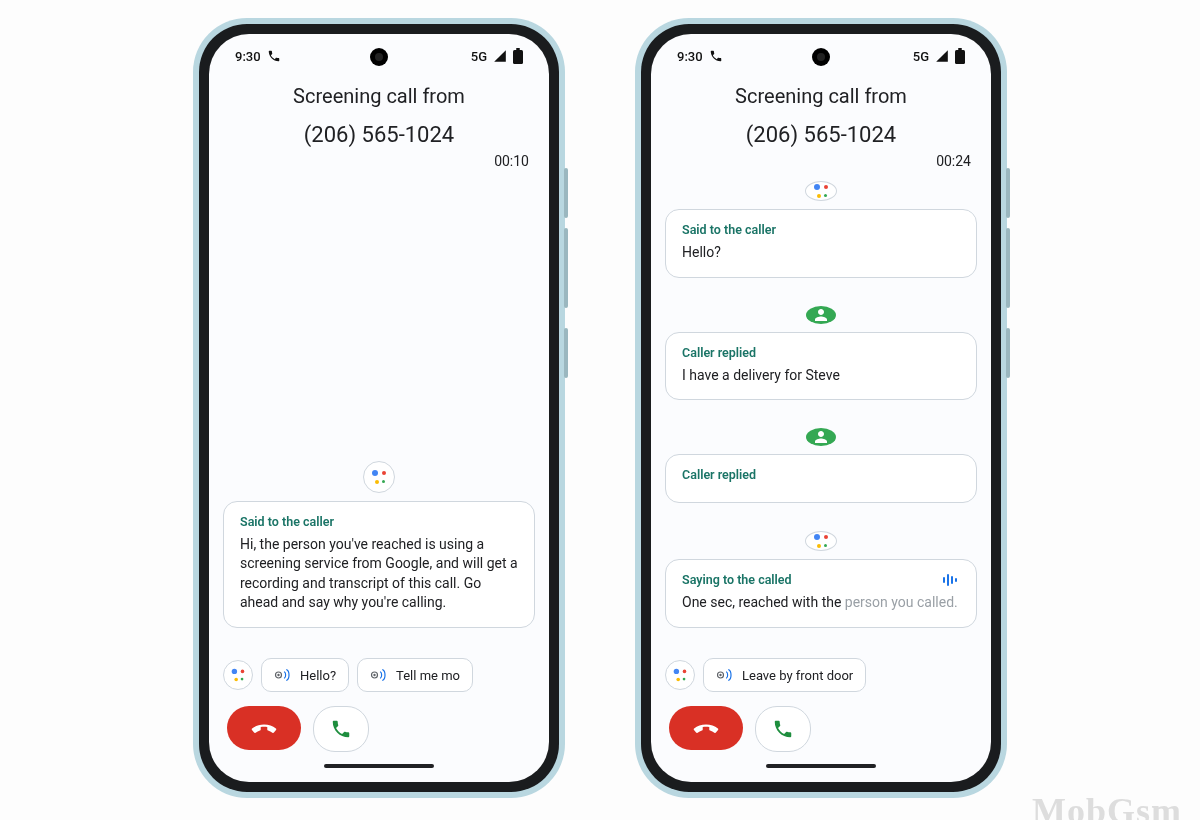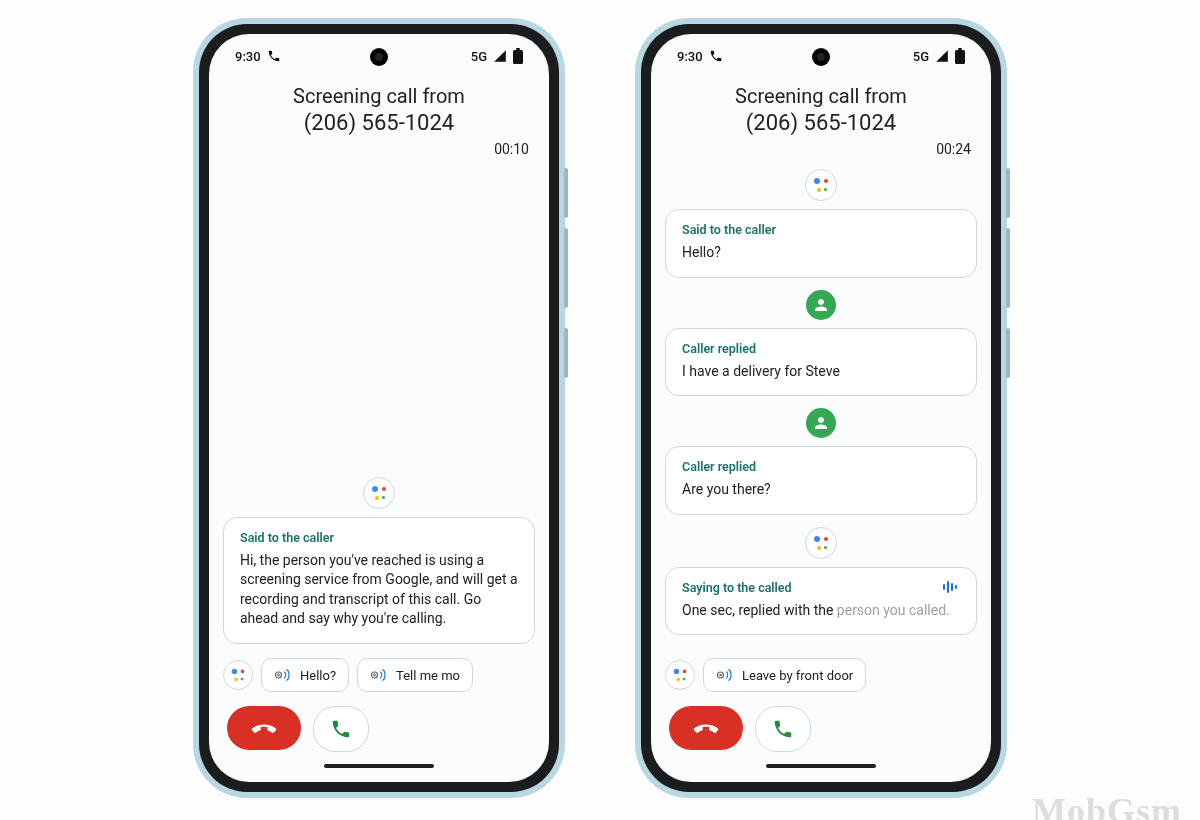--- a/index.html
+++ b/index.html
@@ -93,21 +93,21 @@
     font-size: 13px;
     font-weight: 500;
     color: #111;
   }
   .status-left, .status-right { display:flex; align-items:center; gap:6px; }
   .header {
     text-align: center;
     padding: 6px 20px 10px;
   }
   .header .line1 { font-size: 20px; color: var(--text); }
-  .header .line2 { font-size: 22px; font-weight: 400; padding-top: 2px;}
+  .header .line2 { font-size: 22px; font-weight: 400; padding-top: 2px; margin-top: 12px;}
   .header .timer { font-size: 14px; color: var(--text); padding-top: 6px; text-align: right;}
 
   .transcript {
     flex: 1;
     overflow: hidden;
     padding: 0 14px;
     display: flex;
     flex-direction: column;
   }
   .spacer { flex: 1; }
@@ -127,21 +127,21 @@
   .assistant-dots .d1{width:6px;height:6px;background:#4285f4;top:0;left:0;}
   .assistant-dots .d2{width:4px;height:4px;background:#ea4335;top:1px;right:0;}
   .assistant-dots .d3{width:4px;height:4px;background:#fbbc04;bottom:0;left:3px;}
   .assistant-dots .d4{width:3px;height:3px;background:#34a853;bottom:1px;right:1px;}
 
   .card {
     border: 1px solid var(--border);
     background: #fff;
     border-radius: 14px;
     padding: 12px 16px 14px;
-    margin-bottom: 4px;
+    margin-bottom: 20px;
   }
   .card .label {
     font-size: 12.5px;
     font-weight: 600;
     color: var(--teal);
     margin-bottom: 6px;
     display:flex; justify-content:space-between; align-items:center;
   }
   .card .body {
     font-size: 14px;
@@ -388,21 +388,20 @@
             <div class="body">I have a delivery for Steve</div>
           </div>
 
           <div class="avatar caller">
             <svg width="18" height="18" viewBox="0 0 24 24">
                 <path fill="#fff" d="M12 12c2.2 0 4-1.8 4-4s-1.8-4-4-4-4 1.8-4 4 1.8 4 4 4zm0 2c-2.7 0-8 1.3-8 4v2h16v-2c0-2.7-5.3-4-8-4z"></path>
               </svg>
           </div>
           <div class="card">
             <div class="label">Caller replied</div>
-            <div class="body">Are you there?</div>
           </div>
 
           <div class="avatar assistant">
             <div class="assistant-dots">
                 <span class="d1"></span>
                 <span class="d2"></span>
                 <span class="d3"></span>
                 <span class="d4"></span>
               </div>
           </div>
@@ -412,21 +411,21 @@
               <span>
                 <svg width="18" height="12" viewBox="0 0 18 12">
                     <rect x="1" y="3" width="2" height="6" rx="1" fill="#1a73e8"></rect>
                     <rect x="5" y="0" width="2" height="12" rx="1" fill="#1a73e8"></rect>
                     <rect x="9" y="2" width="2" height="8" rx="1" fill="#1a73e8"></rect>
                     <rect x="13" y="4" width="2" height="4" rx="1" fill="#1a73e8"></rect>
                   </svg>
               </span>
             </div>
             <div class="body">
-              <span>One sec, replied with the </span><span class="dim">person you called.</span>
+              <span>One sec, reached with the </span><span class="dim">person you called.</span>
             </div>
           </div>
         </div>
 
         <div class="chips-row">
           <div class="chip-assistant">
             <div class="assistant-dots" style="transform:scale(.9)">
                 <span class="d1"></span>
                 <span class="d2"></span>
                 <span class="d3"></span>

